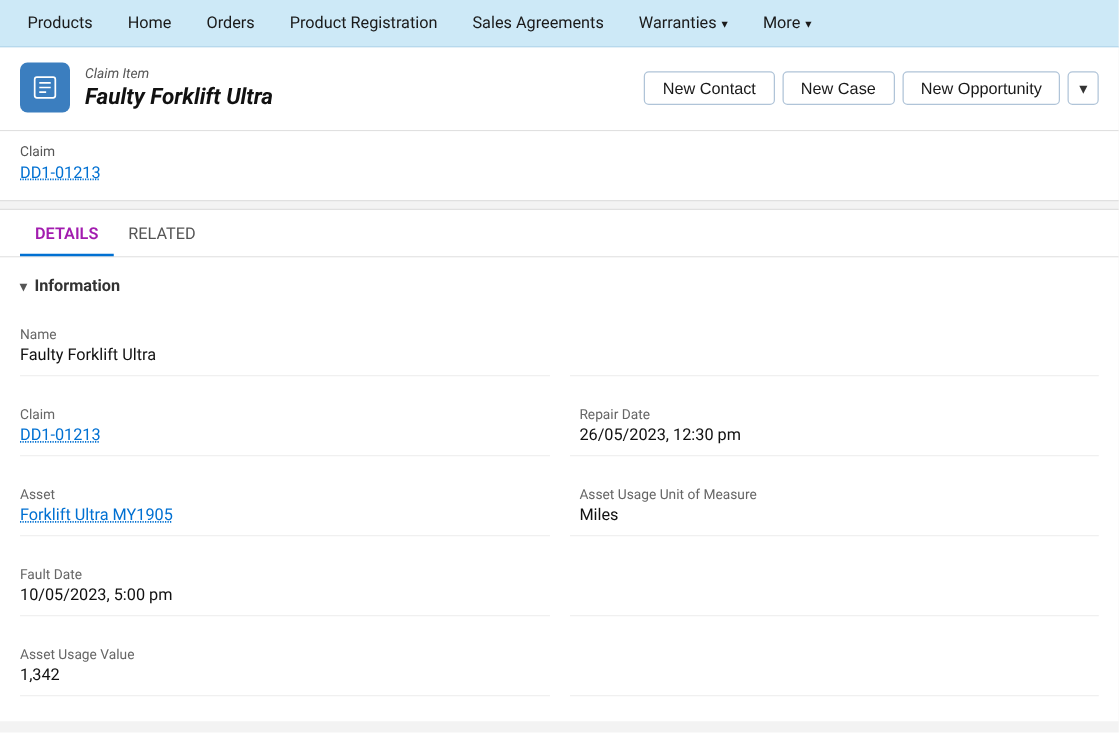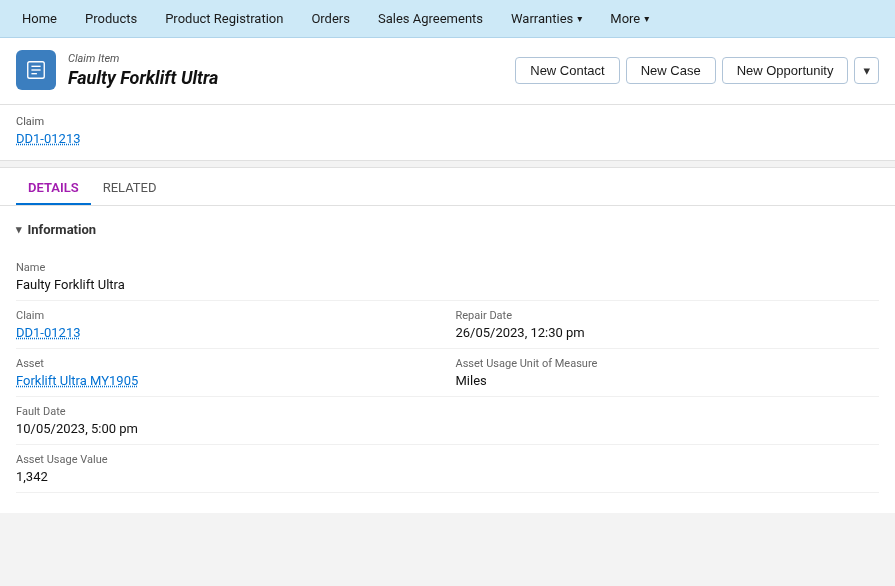--- a/index.html
+++ b/index.html
@@ -160,21 +160,21 @@
       font-size: 13px;
       font-weight: 700;
       color: #333;
       margin-bottom: 16px;
     }
     .chevron-down { font-size: 11px; color: #555; }
 
     .fields-grid {
       display: grid;
       grid-template-columns: 1fr 1fr;
-      gap: 0;
+      gap: 16px;
     }
     .field-item {
       padding: 8px 0;
       border-bottom: 1px solid #f0f0f0;
       padding-right: 24px;
       position: relative;
     }
     .field-item:nth-child(even) { padding-right: 0; padding-left: 8px; }
     .field-label {
       font-size: 11px;
@@ -202,24 +202,24 @@
       font-size: 12px;
       cursor: pointer;
       opacity: 0;
     }
     .field-item.right-col { padding-right: 0; padding-left: 8px; }
   </style>
 </head>
 <body>
 
 <nav class="top-nav">
+  <div class="nav-item">Products</div>
   <div class="nav-item">Home</div>
-  <div class="nav-item">Products</div>
+  <div class="nav-item">Orders</div>
   <div class="nav-item">Product Registration</div>
-  <div class="nav-item">Orders</div>
   <div class="nav-item">Sales Agreements</div>
   <div class="nav-item">
     <span>Warranties</span>
     <span class="chevron">▾</span>
   </div>
   <div class="nav-item">
     <span>More</span>
     <span class="chevron">▾</span>
   </div>
 </nav>

